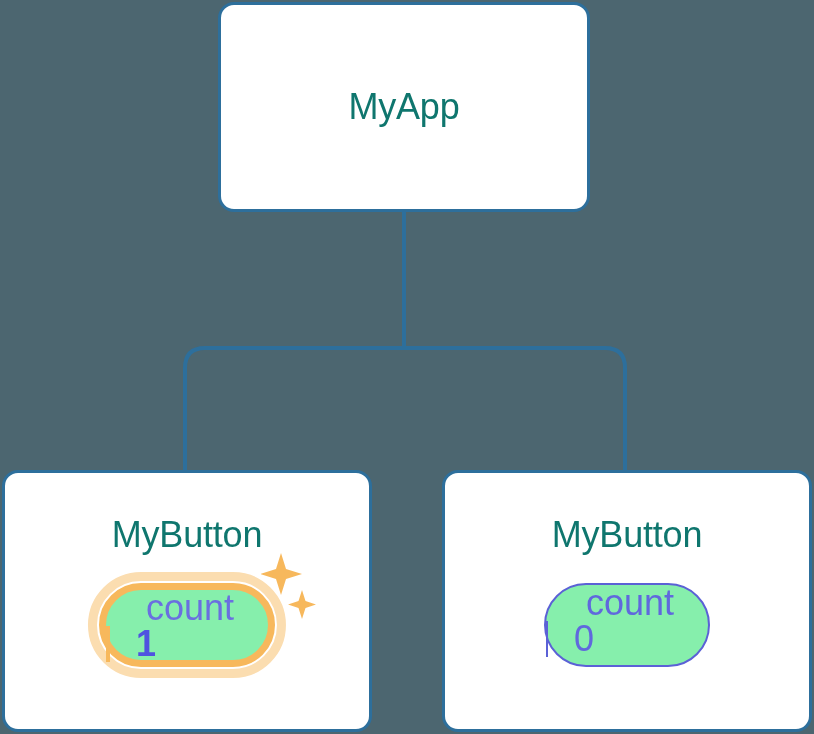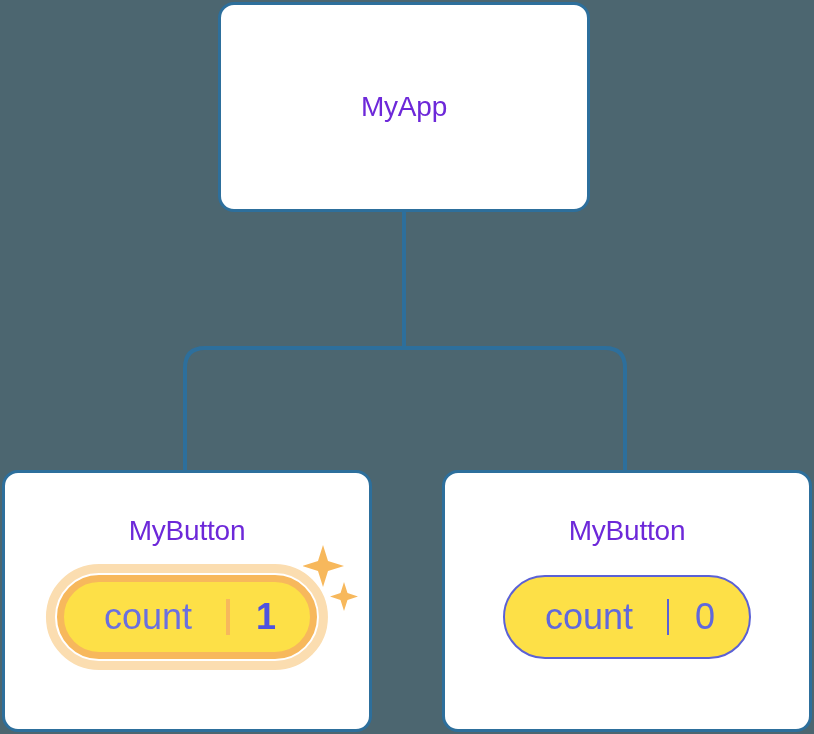--- a/index.html
+++ b/index.html
@@ -36,22 +36,22 @@
     background: #ffffff;
     border: 3px solid #2d6f9c;
     border-radius: 16px;
     box-sizing: border-box;
     z-index: 2;
     display: flex;
     flex-direction: column;
     align-items: center;
   }
   .node-title {
-    color: #6d28d9;
-    font-size: 28px;
+    color: #0f766e;
+    font-size: 36px;
     line-height: 1;
     letter-spacing: -0.2px;
     white-space: nowrap;
   }
   
   #node-root {
     left: 218px;
     top: 2px;
     width: 372px;
     height: 210px;
@@ -77,26 +77,27 @@
   .pill-wrap {
     position: relative;
     margin-top: 30px;
     display: flex;
     align-items: center;
     justify-content: center;
   }
   .pill {
     position: relative;
     display: flex;
-    align-items: center;
+    align-items: flex-start;
     height: 84px;
     border-radius: 42px;
     box-sizing: border-box;
-    background: #fde047;
+    background: #86efac;
     z-index: 2;
+    flex-direction: column;
   }
   .pill-key, .pill-val {
     display: flex;
     align-items: center;
     justify-content: center;
     font-size: 36px;
     line-height: 1;
     box-sizing: border-box;
   }
   .pill-key { padding: 0 34px 0 40px; }

